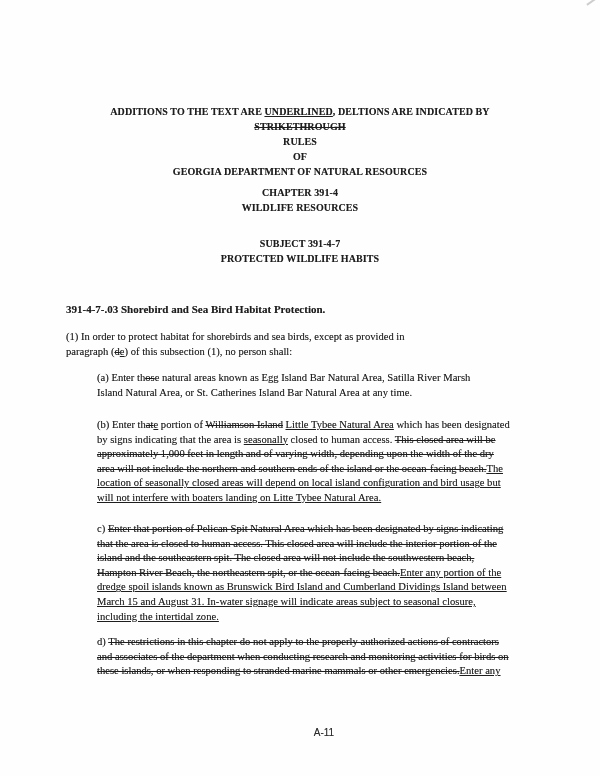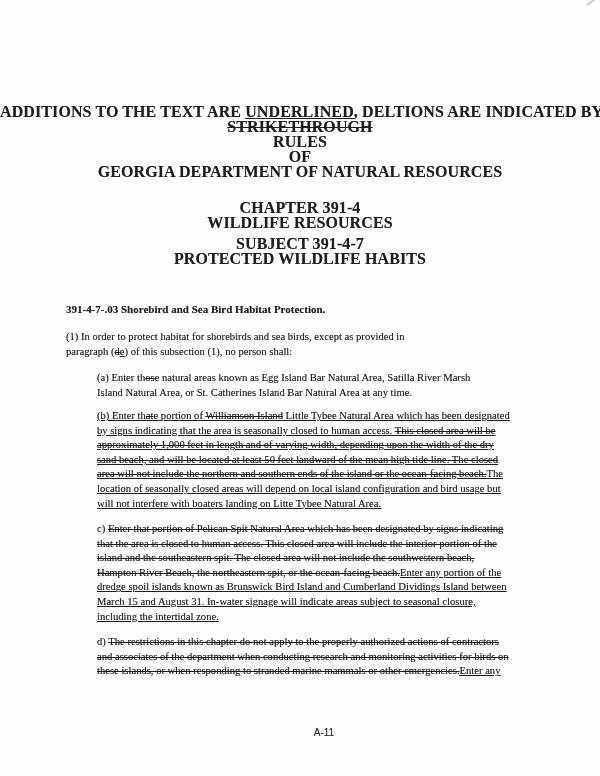--- a/index.html
+++ b/index.html
@@ -18,21 +18,21 @@
     right: 4px;
     width: 10px;
     height: 2px;
     background: #b9b9b9;
     transform: rotate(-35deg);
     opacity: 0.7;
   }
   .block { position: absolute; }
   .center { left: 0; width: 600px; text-align: center; }
   .bold { font-weight: bold; }
-  .hdr { font-size: 16px; line-height: 15px; letter-spacing: 0.1px; }
+  .hdr { font-size: 10px; line-height: 15px; letter-spacing: 0.1px; }
   .body-block { font-size: 10.6px; line-height: 14.6px; }
   .heading { font-size: 11px; }
   .line { white-space: pre; }
   .st { text-decoration: line-through; text-decoration-thickness: 1px; }
   .un { text-decoration: underline; text-decoration-thickness: 1px; }
   .footer {
     position: absolute;
     top: 727px;
     left: 0;
     width: 600px;
@@ -52,21 +52,21 @@
   <div class="scan-artifact"></div>
 
   <div class="block center hdr bold" style="top:104px;">
       <div class="line"><span>ADDITIONS TO THE TEXT ARE </span><span class="un">UNDERLINED</span><span>, DELTIONS ARE INDICATED BY</span></div>
       <div class="line"><span class="st">STRIKETHROUGH</span></div>
       <div class="line"><span>RULES</span></div>
       <div class="line"><span>OF</span></div>
       <div class="line"><span>GEORGIA DEPARTMENT OF NATURAL RESOURCES</span></div>
     </div>
 
-  <div class="block center hdr bold" style="top:200px;">
+  <div class="block center hdr bold" style="top:185px;">
       <div class="line"><span>CHAPTER 391-4</span></div>
       <div class="line"><span>WILDLIFE RESOURCES</span></div>
     </div>
 
   <div class="block center hdr bold" style="top:236px;">
       <div class="line"><span>SUBJECT 391-4-7</span></div>
       <div class="line"><span>PROTECTED WILDLIFE HABITS</span></div>
     </div>
 
   <div class="block bold heading" style="top:303px; left:66px;">391-4-7-.03 Shorebird and Sea Bird Habitat Protection.</div>
@@ -74,25 +74,24 @@
   <div class="block body-block" style="top:330px; left:66px;">
       <div class="line"><span>(1) In order to protect habitat for shorebirds and sea birds, except as provided in</span></div>
       <div class="line"><span>paragraph (</span><span class="st">d</span><span class="un">e</span><span>) of this subsection (1), no person shall:</span></div>
     </div>
 
   <div class="block body-block" style="top:371px; left:97px;">
       <div class="line"><span>(a) Enter th</span><span class="st">os</span><span>e natural areas known as Egg Island Bar Natural Area, Satilla River Marsh</span></div>
       <div class="line"><span>Island Natural Area, or St. Catherines Island Bar Natural Area at any time.</span></div>
     </div>
 
-  <div class="block body-block" style="top:409px; left:97px;text-decoration:underline;">
+  <div class="block body-block" style="top:418px; left:97px;">
       <div class="line"><span>(b) Enter th</span><span class="st">at</span><span class="un">e</span><span> portion of </span><span class="st">Williamson Island</span><span> </span><span class="un">Little Tybee Natural Area</span><span> which has been designated</span></div>
       <div class="line"><span>by signs indicating that the area is </span><span class="un">seasonally</span><span> closed to human access. </span><span class="st">This closed area will be</span></div>
       <div class="line"><span class="st">approximately 1,000 feet in length and of varying width, depending upon the width of the dry</span></div>
-      <div class="line"><span class="st">sand beach, and will be located at least 50 feet landward of the mean high tide line. The closed</span></div>
       <div class="line"><span class="st">area will not include the northern and southern ends of the island or the ocean-facing beach.</span><span class="un">The</span></div>
       <div class="line"><span class="un">location of seasonally closed areas will depend on local island configuration and bird usage but</span></div>
       <div class="line"><span class="un">will not interfere with boaters landing on Litte Tybee Natural Area.</span></div>
     </div>
 
   <div class="block body-block" style="top:522px; left:97px;">
       <div class="line"><span>c) </span><span class="st">Enter that portion of Pelican Spit Natural Area which has been designated by signs indicating</span></div>
       <div class="line"><span class="st">that the area is closed to human access. This closed area will include the interior portion of the</span></div>
       <div class="line"><span class="st">island and the southeastern spit. The closed area will not include the southwestern beach,</span></div>
       <div class="line"><span class="st">Hampton River Beach, the northeastern spit, or the ocean-facing beach.</span><span class="un">Enter any portion of the</span></div>

